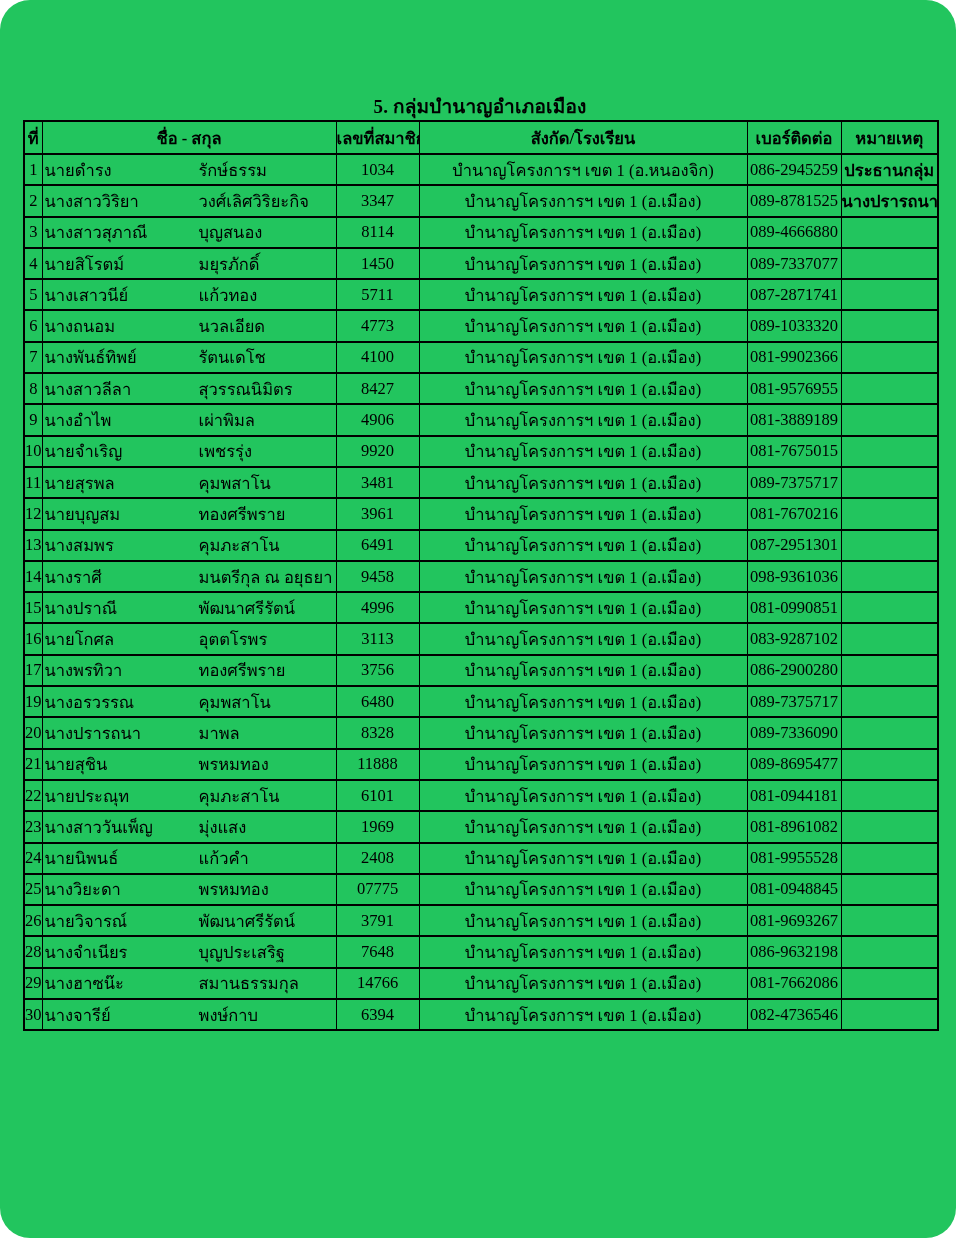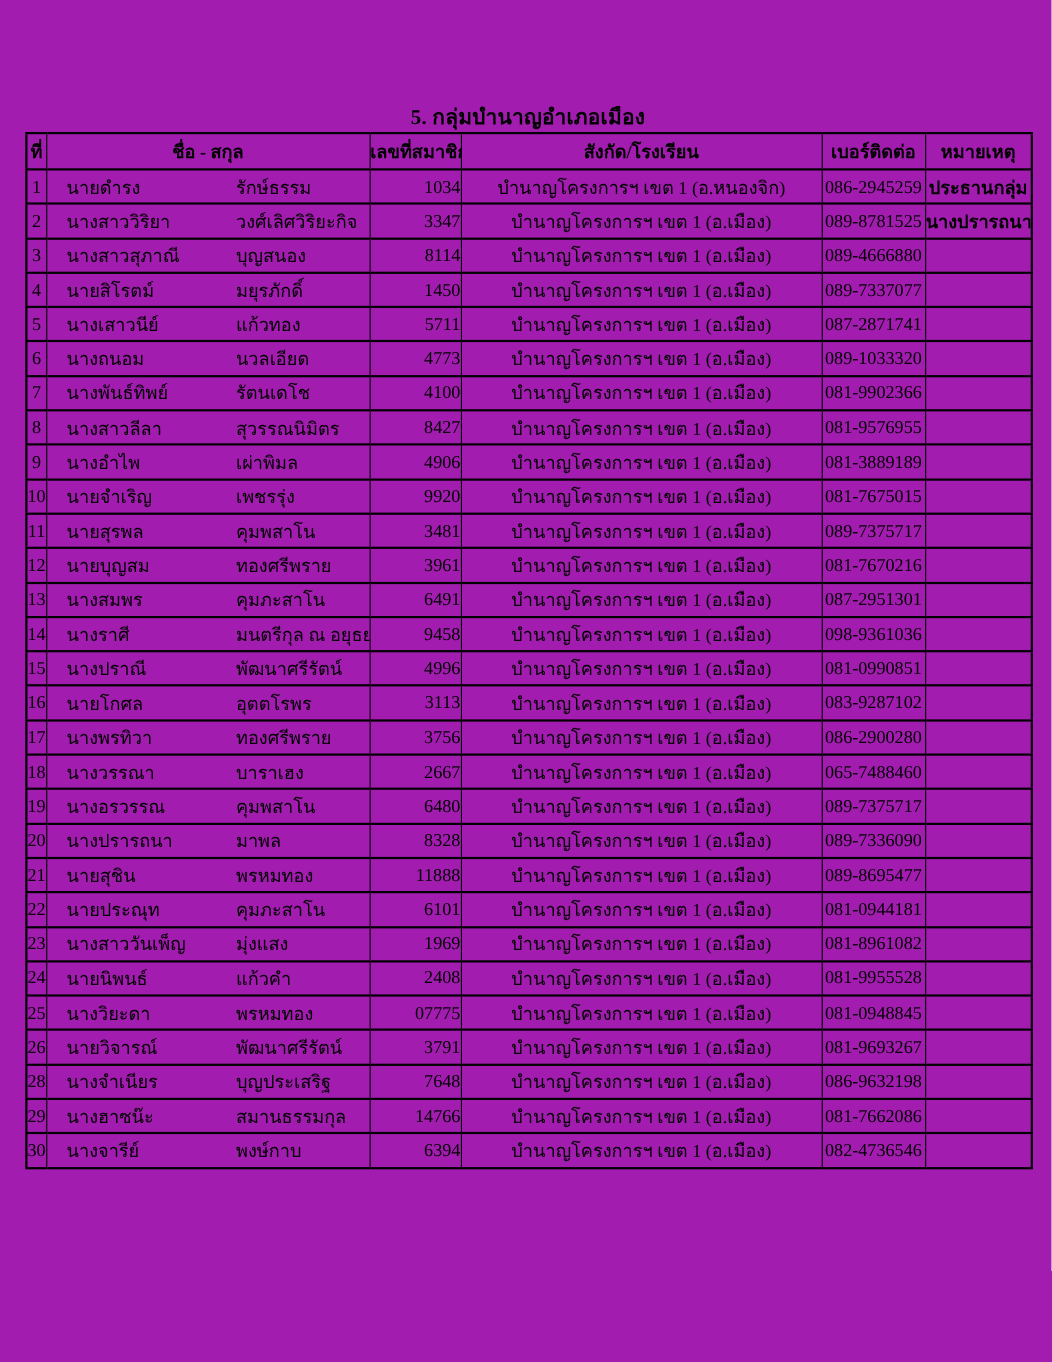--- a/index.html
+++ b/index.html
@@ -2,21 +2,21 @@
 <html><head>
 <meta charset="utf-8">
 <style>
   * { margin: 0; padding: 0; box-sizing: border-box; }
   html, body {
     width: 956px; height: 1238px;
     background: #ffffff;
     font-family: "Liberation Serif", "DejaVu Serif", serif;
     color: #000;
   }
-  .page { position: relative; width: 956px; height: 1238px; background: #a21caf; overflow: hidden; }
+  .page { position: relative; width: 956px; height: 1238px; background: #22c55e; overflow: hidden; border-radius: 30px; }
   .doc-title {
     position: absolute;
     top: 91px; left: 23px; width: 914px;
     text-align: center;
     font-size: 19px;
     font-weight: bold;
     letter-spacing: 0.2px;
   }
   table.roster {
     position: absolute;
@@ -45,24 +45,24 @@
   }
   table.roster thead th {
     height: 33px;
     font-weight: bold;
     font-size: 16.5px;
     text-align: center;
   }
   table.roster tbody tr { height: 31.3px; }
   td.cell-no     { text-align: center; font-size: 15.5px; }
   td.cell-name   { text-align: left; }
-  .name-wrap     { display: flex; align-items: center; padding-left: 18px; }
+  .name-wrap     { display: flex; align-items: center; padding-left: 2px; }
   .given-name    { display: inline-block; width: 154px; flex: none; }
   .surname       { display: inline-block; flex: 1; }
-  td.cell-member { text-align: right; font-size: 15.5px; }
+  td.cell-member { text-align: center; font-size: 15.5px; }
   td.cell-affil  { text-align: center; margin-left: 28px; }
   td.cell-phone  { text-align: center; font-size: 15.5px; }
   td.cell-remark { text-align: center; font-weight: bold; }
 </style>
 </head>
 <body>
 
 <div class="page">
 
   <div class="doc-title">5. กลุ่มบำนาญอำเภอเมือง</div>
@@ -318,33 +318,20 @@
           <span class="given-name">นางพรทิวา</span>
           <span class="surname">ทองศรีพราย</span>
         </span>
       </td>
       <td class="cell-member">3756</td>
       <td class="cell-affil">บำนาญโครงการฯ เขต 1 (อ.เมือง)</td>
       <td class="cell-phone">086-2900280</td>
       <td class="cell-remark"></td>
     </tr>
 
-    <tr>
-      <td class="cell-no">18</td>
-      <td class="cell-name">
-        <span class="name-wrap">
-          <span class="given-name">นางวรรณา</span>
-          <span class="surname">บาราเฮง</span>
-        </span>
-      </td>
-      <td class="cell-member">2667</td>
-      <td class="cell-affil">บำนาญโครงการฯ เขต 1 (อ.เมือง)</td>
-      <td class="cell-phone">065-7488460</td>
-      <td class="cell-remark"></td>
-    </tr>
 
     <tr>
       <td class="cell-no">19</td>
       <td class="cell-name">
         <span class="name-wrap">
           <span class="given-name">นางอรวรรณ</span>
           <span class="surname">คุมพสาโน</span>
         </span>
       </td>
       <td class="cell-member">6480</td>

